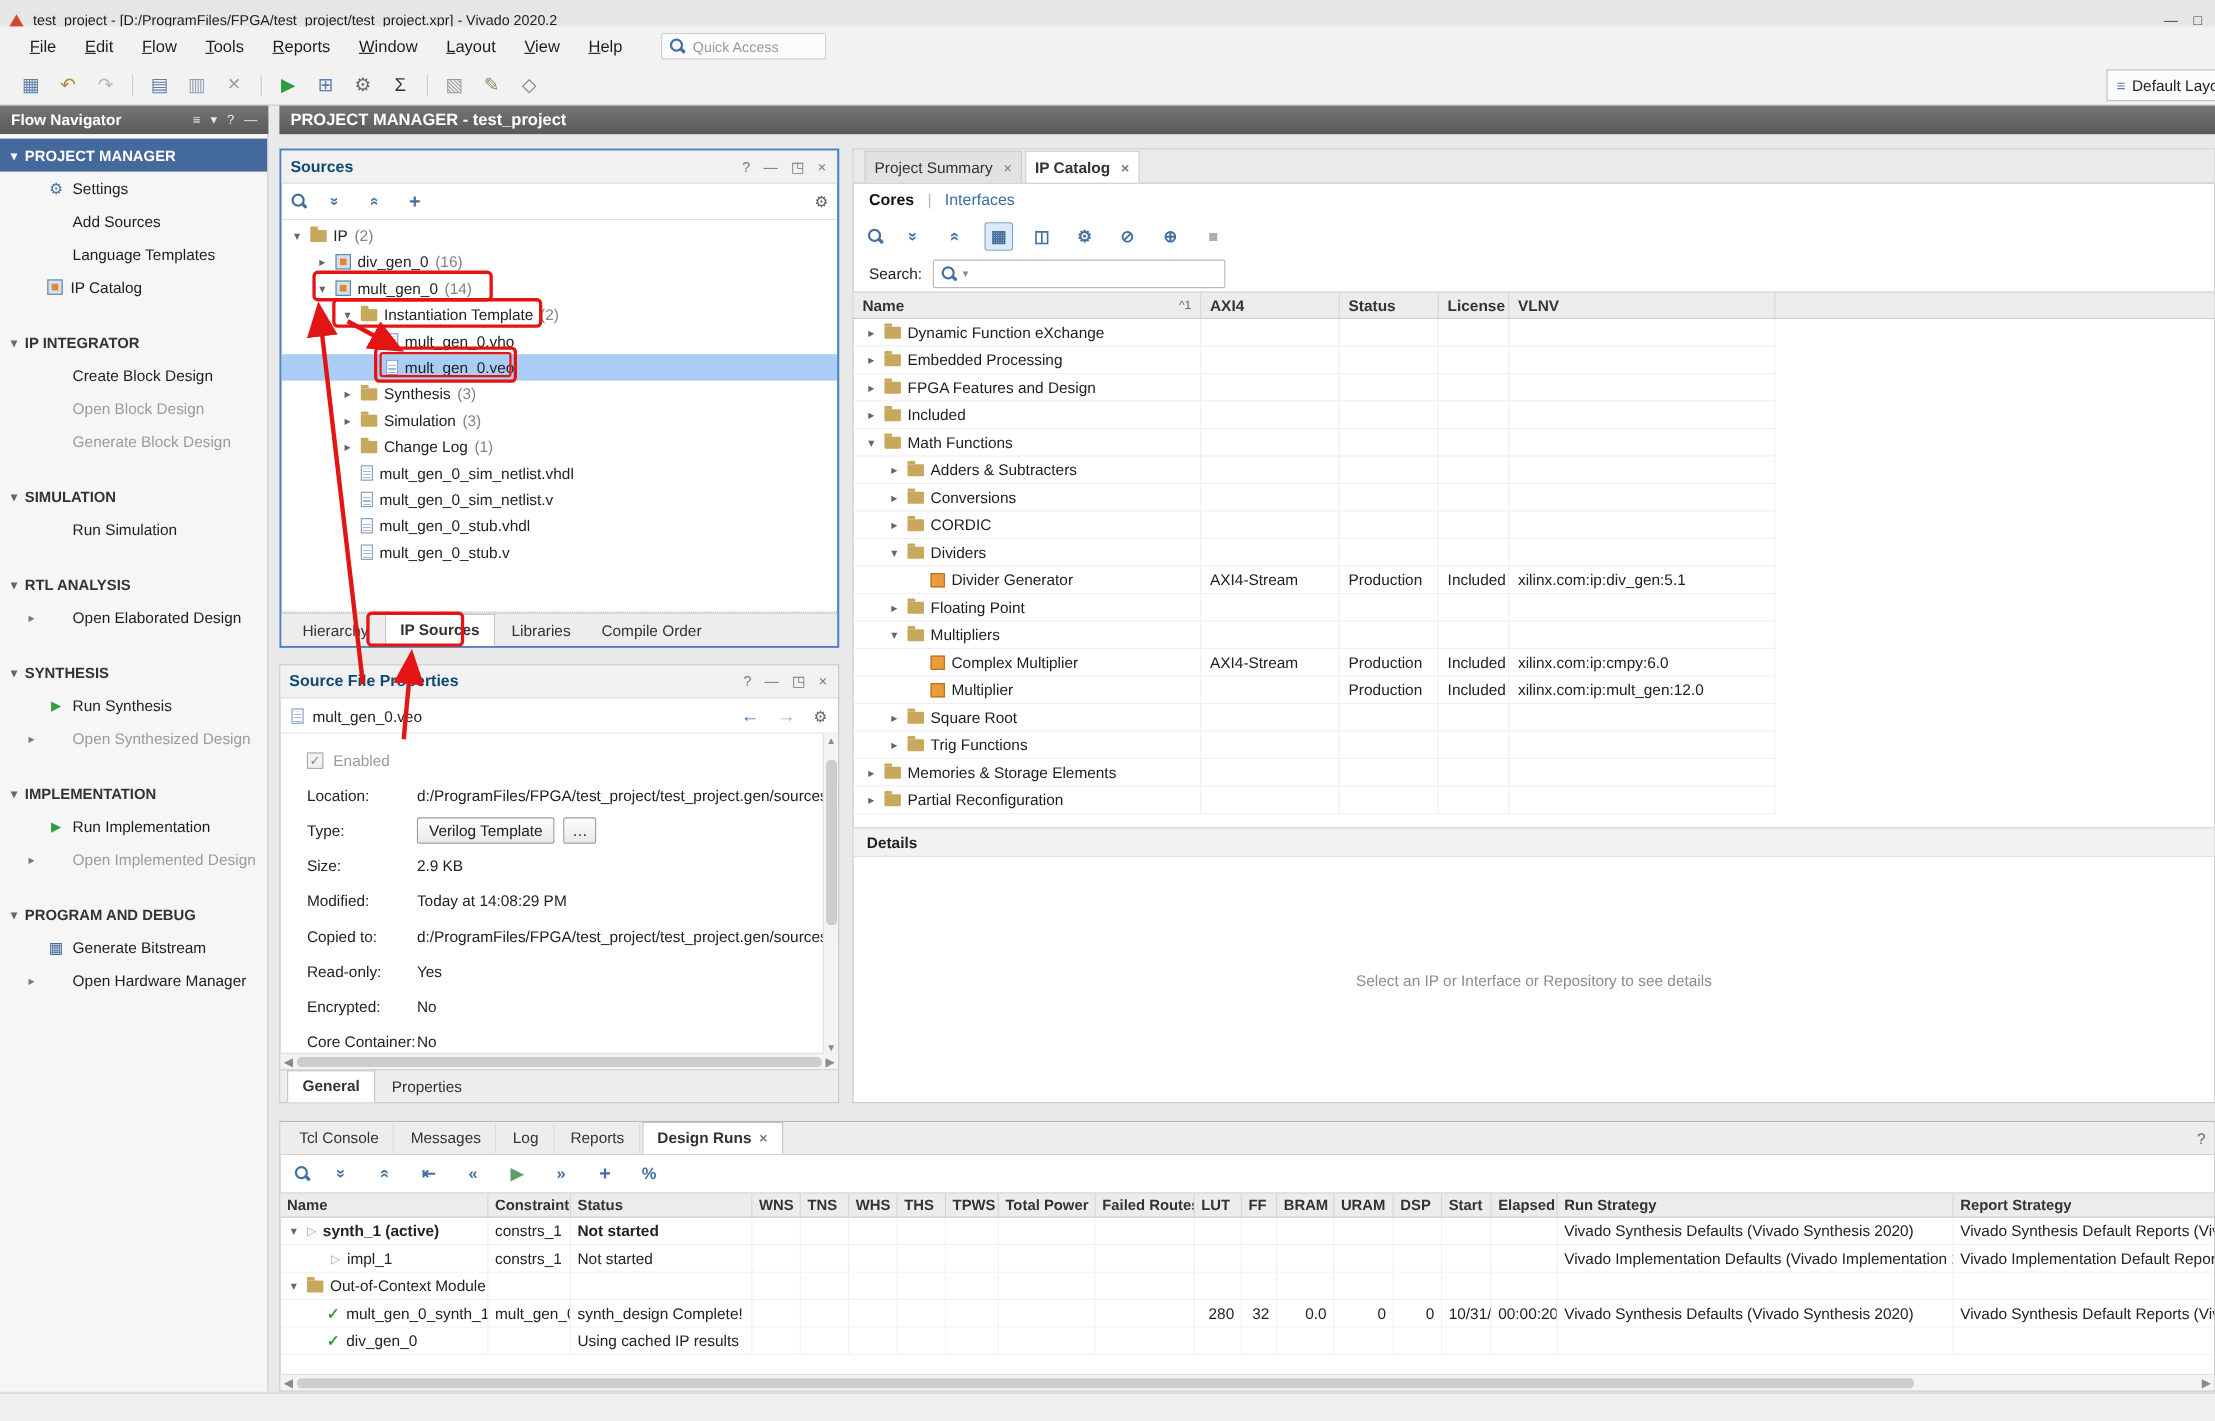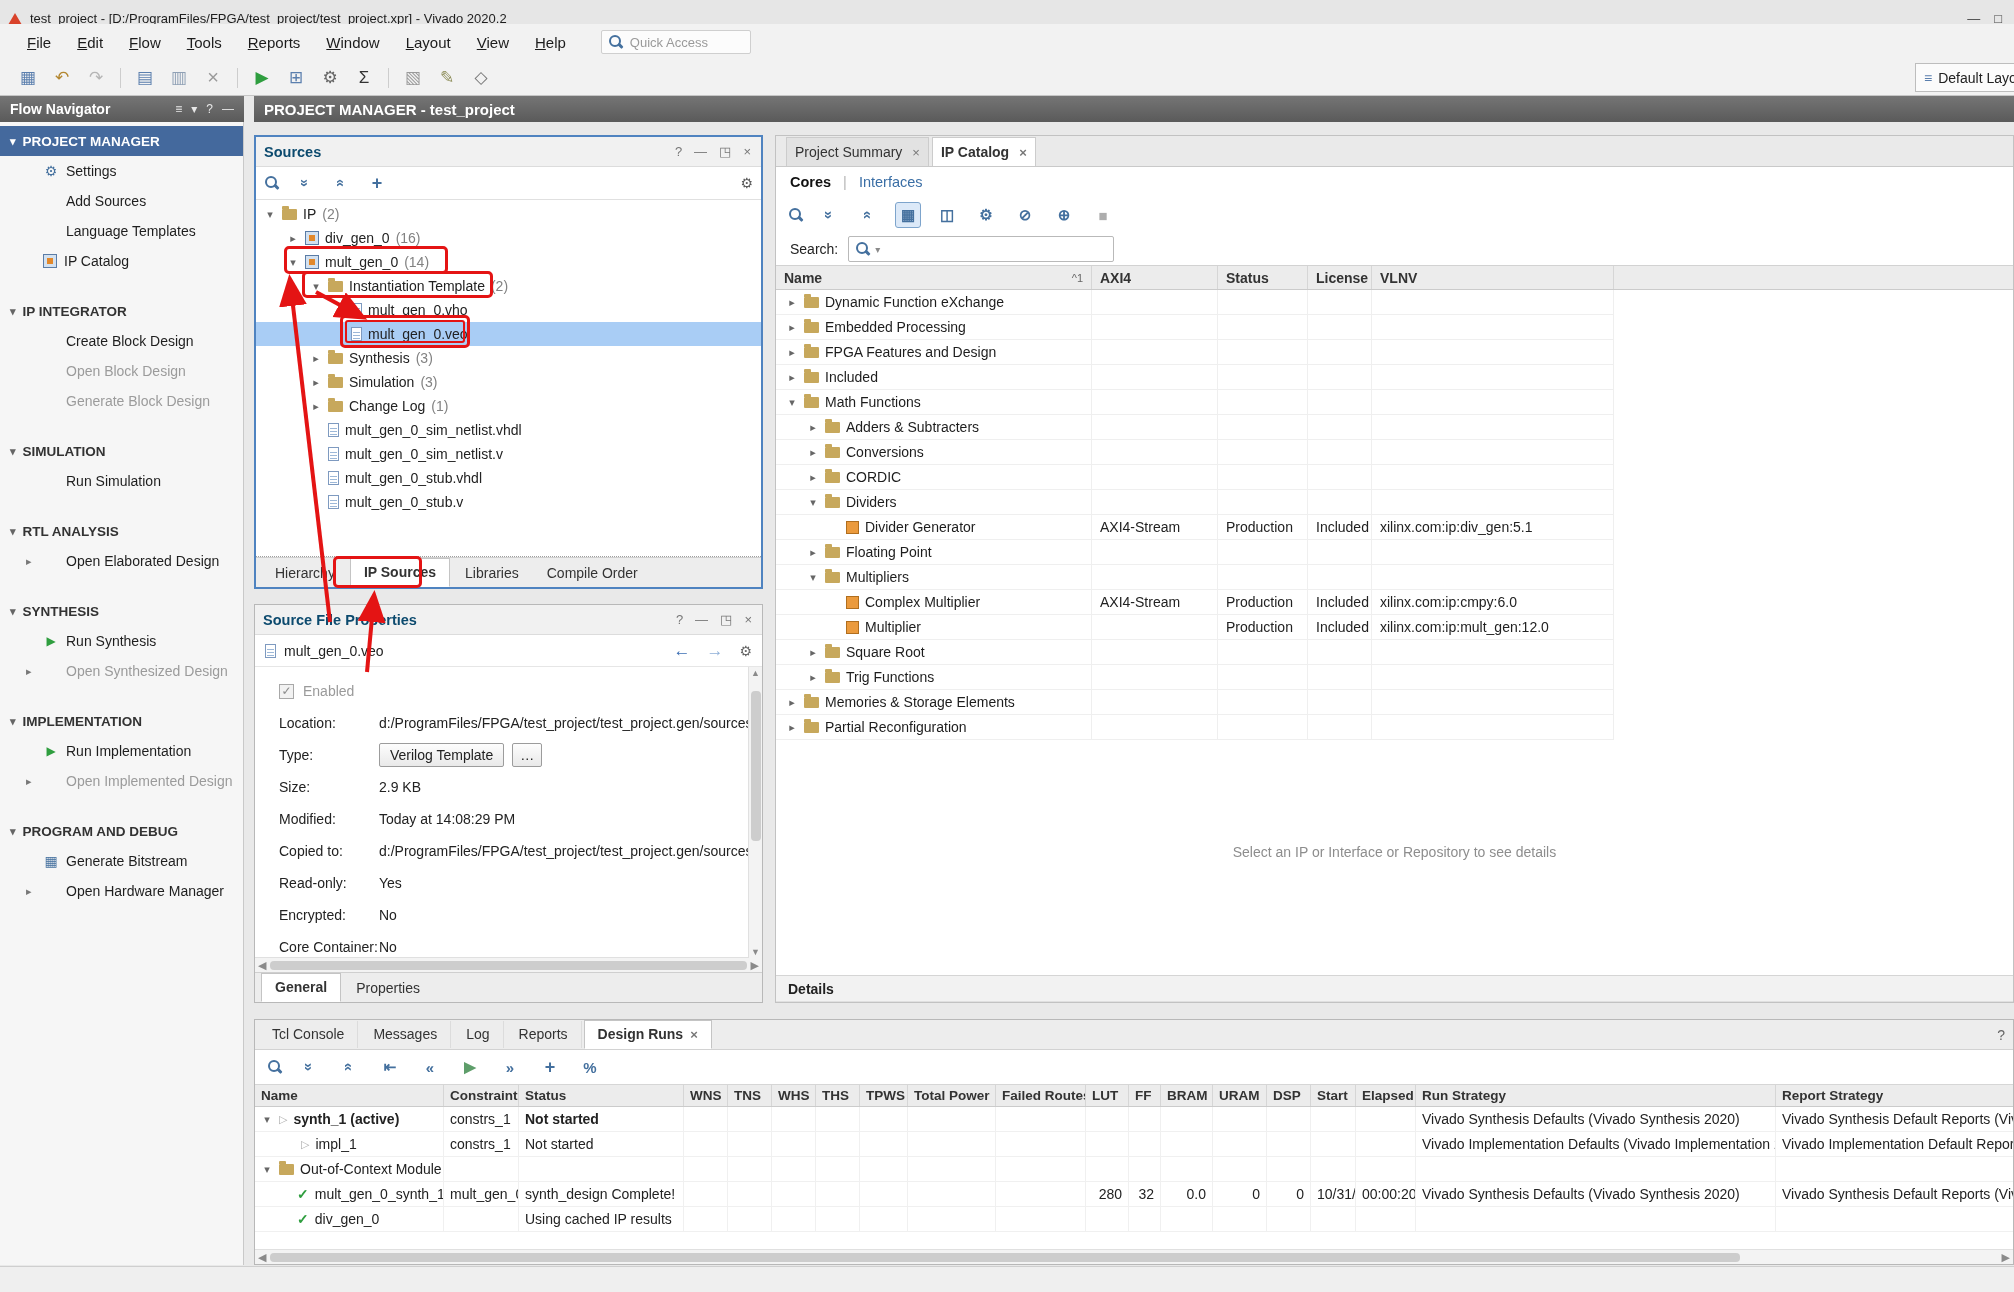--- a/index.html
+++ b/index.html
@@ -802,25 +802,25 @@
             <span class="tree-chev">▸</span>
             <span class="ico ico-folder"></span>
             <span class="cat-label">Partial Reconfiguration</span>
           </div>
           <div class="ccell" style="width: 126px;"></div>
           <div class="ccell" style="width: 90px;"></div>
           <div class="ccell" style="width: 64px;"></div>
           <div class="ccell" style="width: 242px;"></div>
         </div>
       </div>
+    <div id="cat-details-head">
+      <span>Details</span>
+    </div>
     <div id="cat-details-body">
       <span>Select an IP or Interface or Repository to see details</span>
-    </div>
-    <div id="cat-details-head">
-      <span>Details</span>
     </div>
   </div>
 
   <div class="panel" id="bottom-panel">
     <div id="bottom-tabs-bar">
       <span id="bottom-tabs" style="display:flex;gap:2px;align-items:center">
           <span class="ptab">
             <span class="ptab-label">Tcl Console</span>
           </span>
           <span class="ptab">

